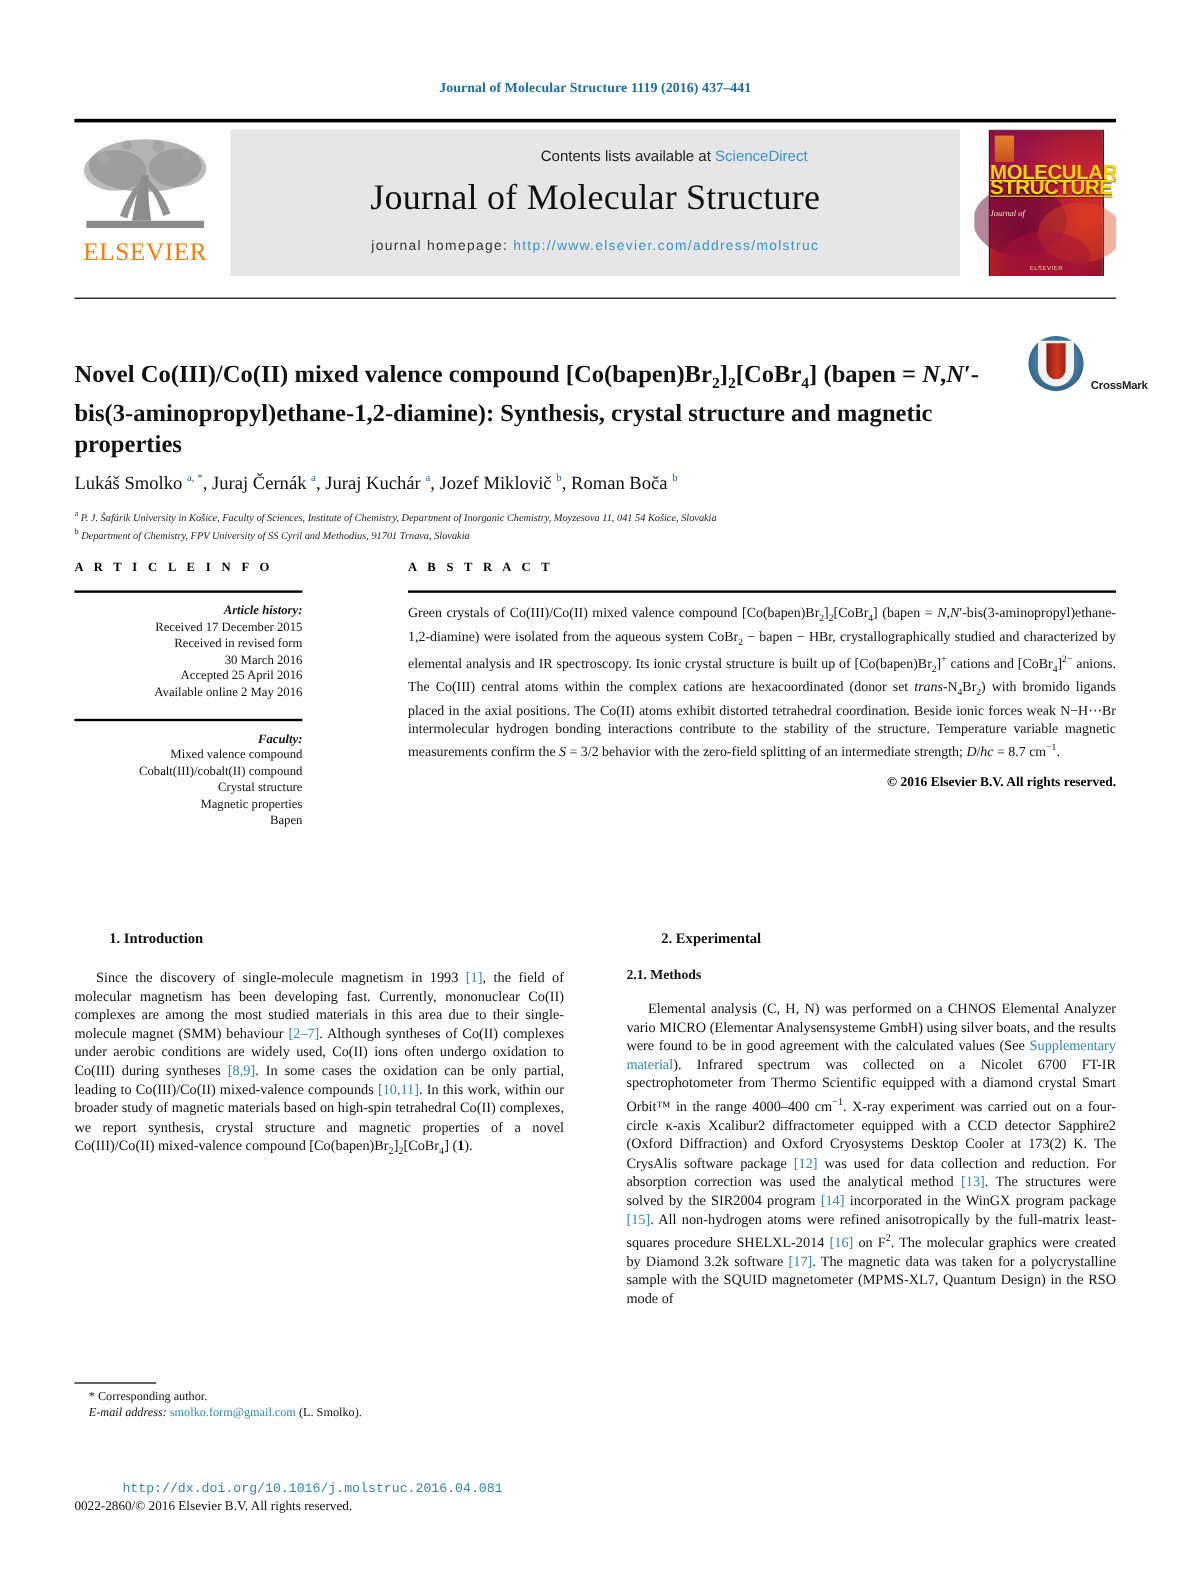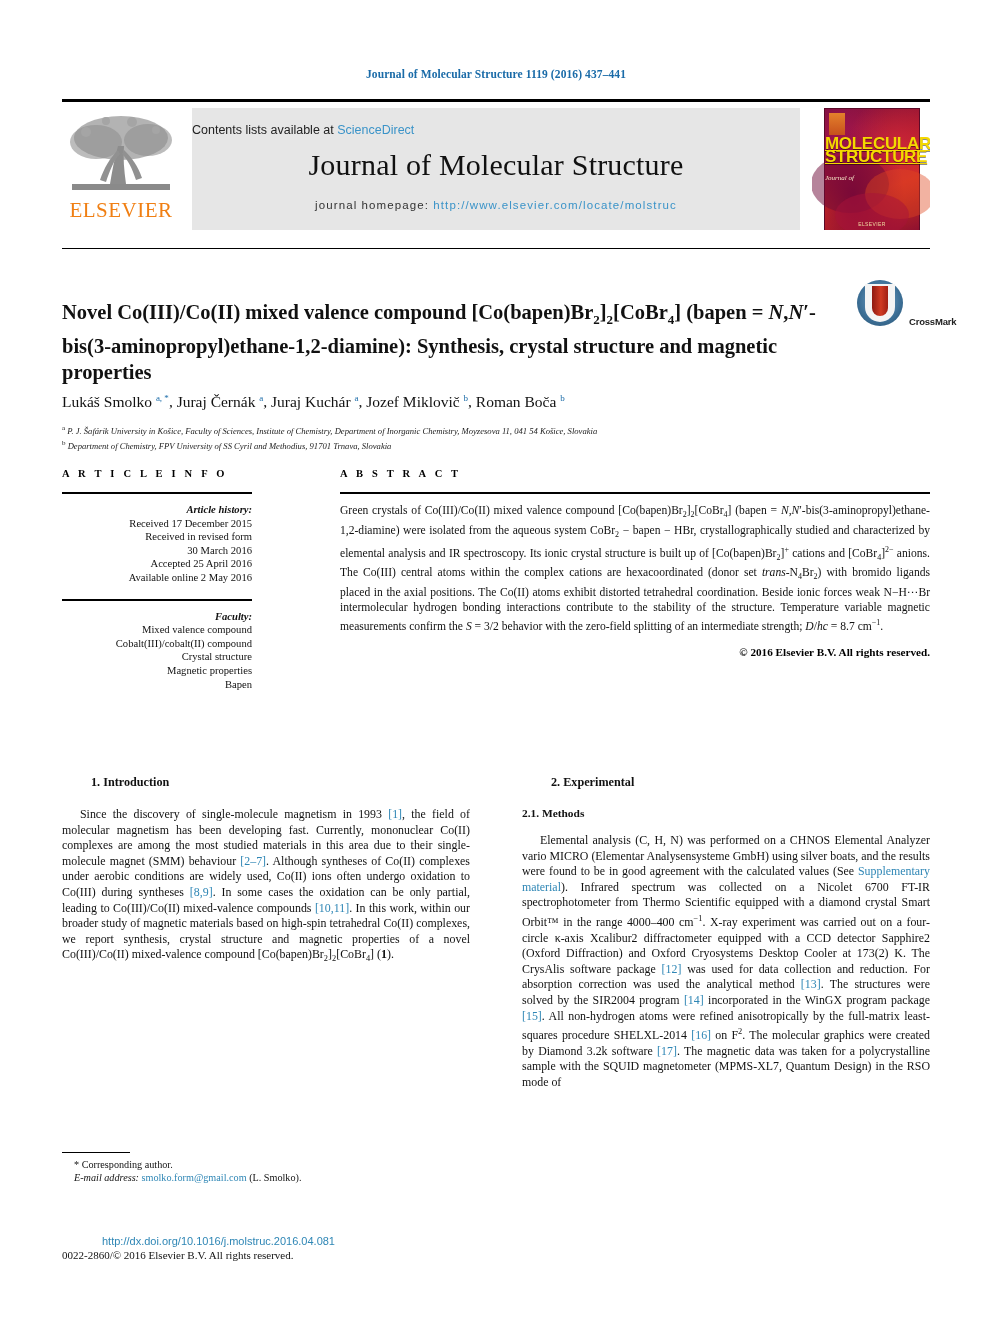--- a/index.html
+++ b/index.html
@@ -53,21 +53,21 @@
     position: absolute;
     left: 130px; top: 9px;
     width: 608px;
     height: 122px;
     background: #e6e6e6;
   }
   .contents-line {
     position: absolute;
     left: 0; top: 15px;
     width: 481px;
-    text-align: left;
+    text-align: right;
     font-family: "Liberation Sans", sans-serif;
     font-size: 12.5px;
     color: #222;
   }
   .contents-line .sd {
     color: #3a93c8;
   }
   .journal-title {
     position: absolute;
     left: 0; top: 40px;
@@ -396,21 +396,21 @@
   .fn-line i { font-style: italic; }
   .mail { color: #2e86b5; }
 
   
   .bottom {
     position: absolute;
     left: 62px; top: 1234px;
     width: 500px;
   }
   .doi {
-    font-family: Liberation Sans, sans-serif;
+    font-family: Liberation Mono, monospace;
     font-size: 11px;
     color: #2e86b5;
     line-height: 14px;
     padding-left: 40px;
   }
   .issn {
     font-family: "Liberation Serif", serif;
     font-size: 11px;
     color: #111;
     line-height: 14px;
@@ -444,21 +444,21 @@
       </svg>
       <div class="elsevier-wordmark">ELSEVIER</div>
     </div>
 
     <div class="banner">
       <div class="contents-line">
         <span>Contents lists available at </span><span class="sd">ScienceDirect</span>
       </div>
       <div class="journal-title">Journal of Molecular Structure</div>
       <div class="homepage-line">
-        <span>journal homepage: </span><span class="url">http://www.elsevier.com/locate/molstruc</span>
+        <span>journal homepage: </span><span class="url">http://www.elsevier.com/address/molstruc</span>
       </div>
     </div>
 
     <div class="cover">
       <div class="cover-inner">
         <div class="cover-blob" style="left:-14px;top:46px;width:78px;height:58px;background:#6d0a38;"></div>
         <div class="cover-blob" style="left:40px;top:60px;width:70px;height:50px;background:#e0471f;opacity:.42;"></div>
         <div class="cover-blob" style="left:10px;top:84px;width:74px;height:44px;background:#a8123a;opacity:.5;"></div>
         <div class="cover-elsevier-mark"></div>
         <div class="cover-journalof">Journal of</div>

